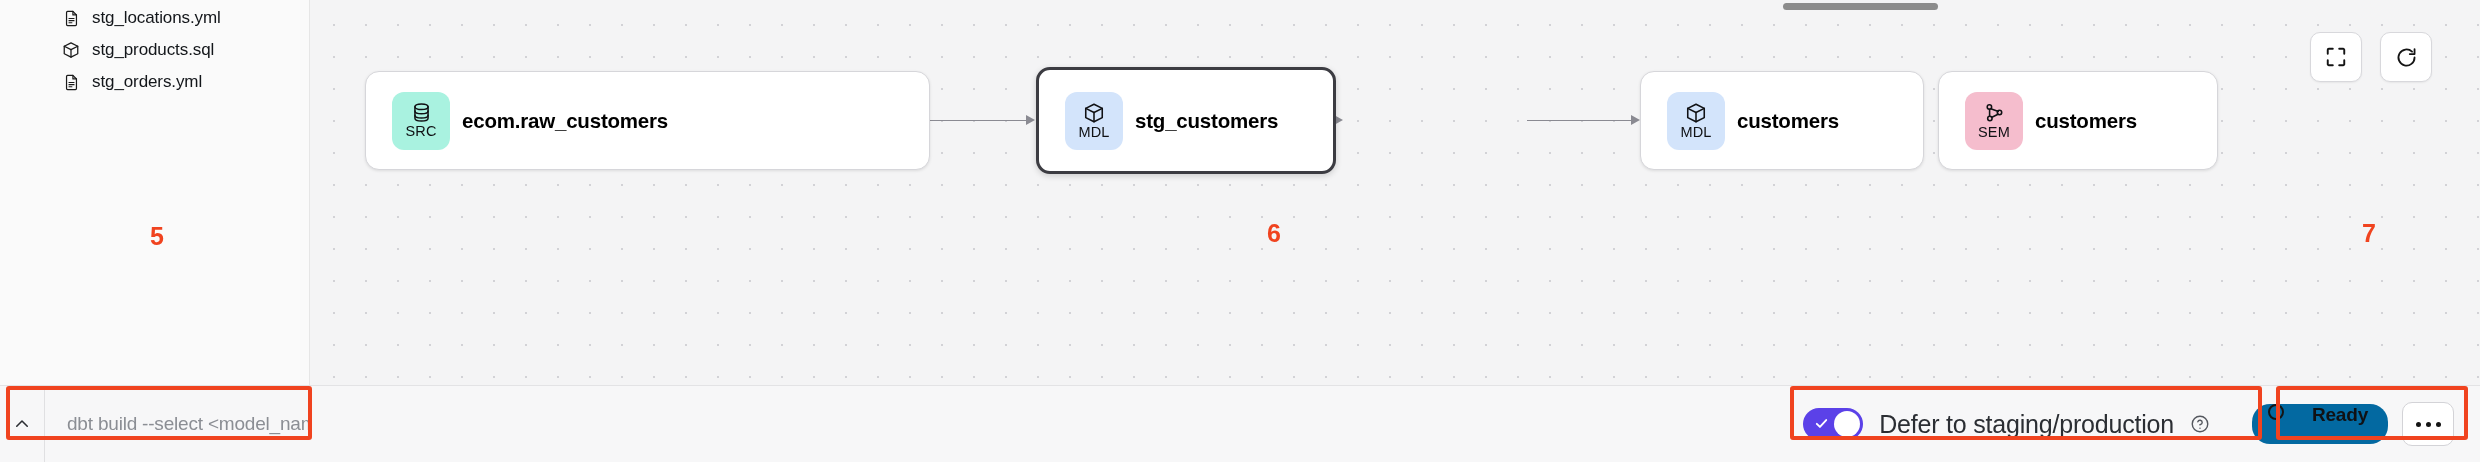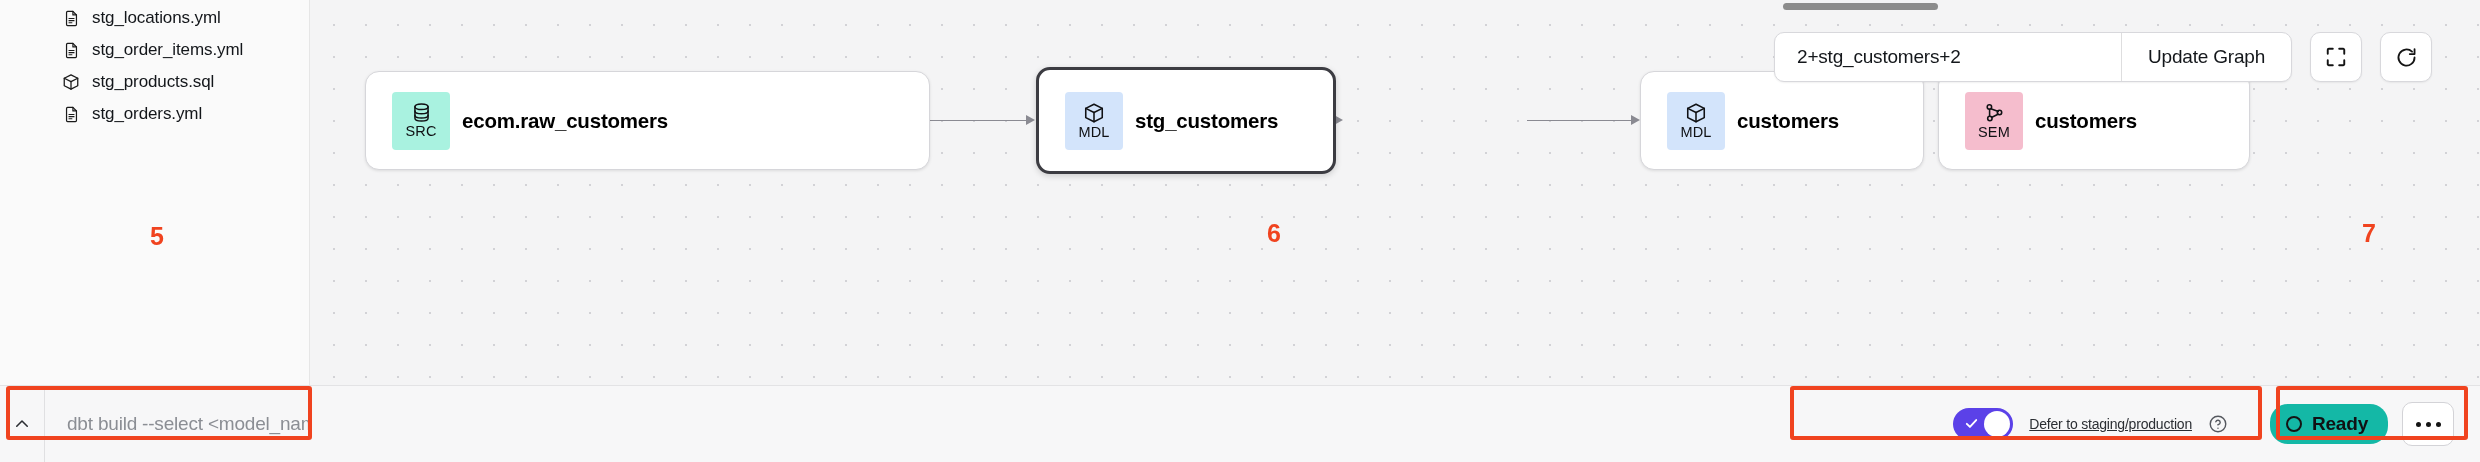--- a/index.html
+++ b/index.html
@@ -87,21 +87,21 @@
     align-items: center;
     padding: 0 26px;
     cursor: pointer;
   }
   .node.selected {
     border: 3px solid #3c3c42;
     box-shadow: 0 2px 6px rgba(0,0,0,0.16);
   }
   .node-badge {
     width: 58px; height: 58px;
-    border-radius: 4px;
+    border-radius: 12px;
     flex: 0 0 58px;
     display: flex;
     flex-direction: column;
     align-items: center;
     justify-content: center;
     gap: 1px;
   }
   .node-badge.src { background: #a9f2e0; }
   .node-badge.mdl { background: #d3e4fb; }
   .node-badge.sem { background: #f5bdcd; }
@@ -261,45 +261,43 @@
     width: 26px; height: 26px;
     border-radius: 50%;
     background: #ffffff;
   }
   .toggle .check {
     position: absolute;
     left: 11px; top: 8px;
     color: #ffffff;
   }
   .defer-label {
-    font-size: 14px;
+    font-size: 25px;
     color: #2b2e33;
     letter-spacing: -0.2px;
     white-space: nowrap;
-    text-decoration: underline;
   }
   .help-icon {
     width: 20px; height: 20px;
     color: #55585f;
     cursor: pointer;
     display: flex; align-items: center; justify-content: center;
   }
 
   .status-zone {
     display: flex;
     align-items: center;
     gap: 14px;
     padding: 0 26px 0 20px;
     height: 58px;
   }
   .status-pill {
     display: flex;
-    align-items: center;
-    gap: 10px;
-    background: #14b8a6;
+    gap: 28px;
+    background: #0369a1;
     border-radius: 18px;
     height: 40px;
     padding: 0 20px 0 16px;
     cursor: pointer;
   }
   .status-dot {
     width: 16px; height: 16px;
     border-radius: 50%;
     border: 2px solid #141414;
     background: transparent;
@@ -365,55 +363,43 @@
                 <path d="M14 2v5h5"></path>
                 <path d="M8.5 12h7"></path>
                 <path d="M8.5 15h7"></path>
                 <path d="M8.5 18h4"></path>
               </svg>
           </span>
           <span class="file-label">stg_locations.yml</span>
         </div>
 
 
+
+
+        <div class="file-item">
+          <span class="file-icon">
+            <svg width="18" height="18" viewBox="0 0 24 24" fill="none" stroke="currentColor" stroke-width="1.7" stroke-linecap="round" stroke-linejoin="round">
+                <path d="M12 2.5 21 7v10l-9 4.5L3 17V7z"></path>
+                <path d="M3 7l9 4.5L21 7"></path>
+                <path d="M12 11.5v10"></path>
+              </svg>
+          </span>
+          <span class="file-label">stg_products.sql</span>
+        </div>
+
         <div class="file-item">
           <span class="file-icon">
             <svg width="17" height="17" viewBox="0 0 24 24" fill="none" stroke="currentColor" stroke-width="1.7" stroke-linecap="round" stroke-linejoin="round">
                 <path d="M14 2H6.5A1.5 1.5 0 0 0 5 3.5v17A1.5 1.5 0 0 0 6.5 22h11a1.5 1.5 0 0 0 1.5-1.5V7z"></path>
                 <path d="M14 2v5h5"></path>
                 <path d="M8.5 12h7"></path>
                 <path d="M8.5 15h7"></path>
                 <path d="M8.5 18h4"></path>
               </svg>
           </span>
-          <span class="file-label">stg_order_items.yml</span>
-        </div>
-
-
-        <div class="file-item">
-          <span class="file-icon">
-            <svg width="18" height="18" viewBox="0 0 24 24" fill="none" stroke="currentColor" stroke-width="1.7" stroke-linecap="round" stroke-linejoin="round">
-                <path d="M12 2.5 21 7v10l-9 4.5L3 17V7z"></path>
-                <path d="M3 7l9 4.5L21 7"></path>
-                <path d="M12 11.5v10"></path>
-              </svg>
-          </span>
-          <span class="file-label">stg_products.sql</span>
-        </div>
-
-        <div class="file-item">
-          <span class="file-icon">
-            <svg width="17" height="17" viewBox="0 0 24 24" fill="none" stroke="currentColor" stroke-width="1.7" stroke-linecap="round" stroke-linejoin="round">
-                <path d="M14 2H6.5A1.5 1.5 0 0 0 5 3.5v17A1.5 1.5 0 0 0 6.5 22h11a1.5 1.5 0 0 0 1.5-1.5V7z"></path>
-                <path d="M14 2v5h5"></path>
-                <path d="M8.5 12h7"></path>
-                <path d="M8.5 15h7"></path>
-                <path d="M8.5 18h4"></path>
-              </svg>
-          </span>
           <span class="file-label">stg_orders.yml</span>
         </div>
 
 
       </div>
     </aside>
 
     <section class="canvas">
 
       <div class="canvas-scrollbar"></div>
@@ -463,42 +449,38 @@
                 <path d="M12 2.5 21 7v10l-9 4.5L3 17V7z"></path>
                 <path d="M3 7l9 4.5L21 7"></path>
                 <path d="M12 11.5v10"></path>
               </svg>
           </span>
           <span class="badge-text">MDL</span>
         </div>
         <span class="node-label">customers</span>
       </div>
 
-      <div class="node" style="left:1628px; top:71px; width:312px; height:99px;">
+      <div class="node" style="left:1628px; top:71px; width:280px; height:99px;">
         <div class="node-badge sem">
           <span>
             <svg width="22" height="22" viewBox="0 0 24 24" fill="none" stroke="#101114" stroke-width="1.7" stroke-linecap="round" stroke-linejoin="round">
                 <circle cx="7" cy="5.5" r="2.4"></circle>
                 <circle cx="18" cy="11.5" r="2.4"></circle>
                 <circle cx="7.5" cy="18" r="2.4"></circle>
                 <path d="M8.6 7.4l8.1 3"></path>
                 <path d="M16.4 13.3l-7.2 3.6"></path>
                 <path d="M7.2 8v7.6"></path>
               </svg>
           </span>
           <span class="badge-text">SEM</span>
         </div>
         <span class="node-label">customers</span>
       </div>
 
       <div class="graph-toolbar">
-        <div class="select-group">
-          <input class="select-input" type="text" value="2+stg_customers+2" style="">
-          <button class="update-btn">Update Graph</button>
-        </div>
         <button class="icon-btn">
           <span>
             <svg width="22" height="22" viewBox="0 0 24 24" fill="none" stroke="#141414" stroke-width="2.1" stroke-linecap="round" stroke-linejoin="round">
                 <path d="M3 8.5V4.2A1.2 1.2 0 0 1 4.2 3H8.5"></path>
                 <path d="M15.5 3h4.3A1.2 1.2 0 0 1 21 4.2v4.3"></path>
                 <path d="M21 15.5v4.3a1.2 1.2 0 0 1-1.2 1.2h-4.3"></path>
                 <path d="M8.5 21H4.2A1.2 1.2 0 0 1 3 19.8v-4.3"></path>
               </svg>
           </span>
         </button>

